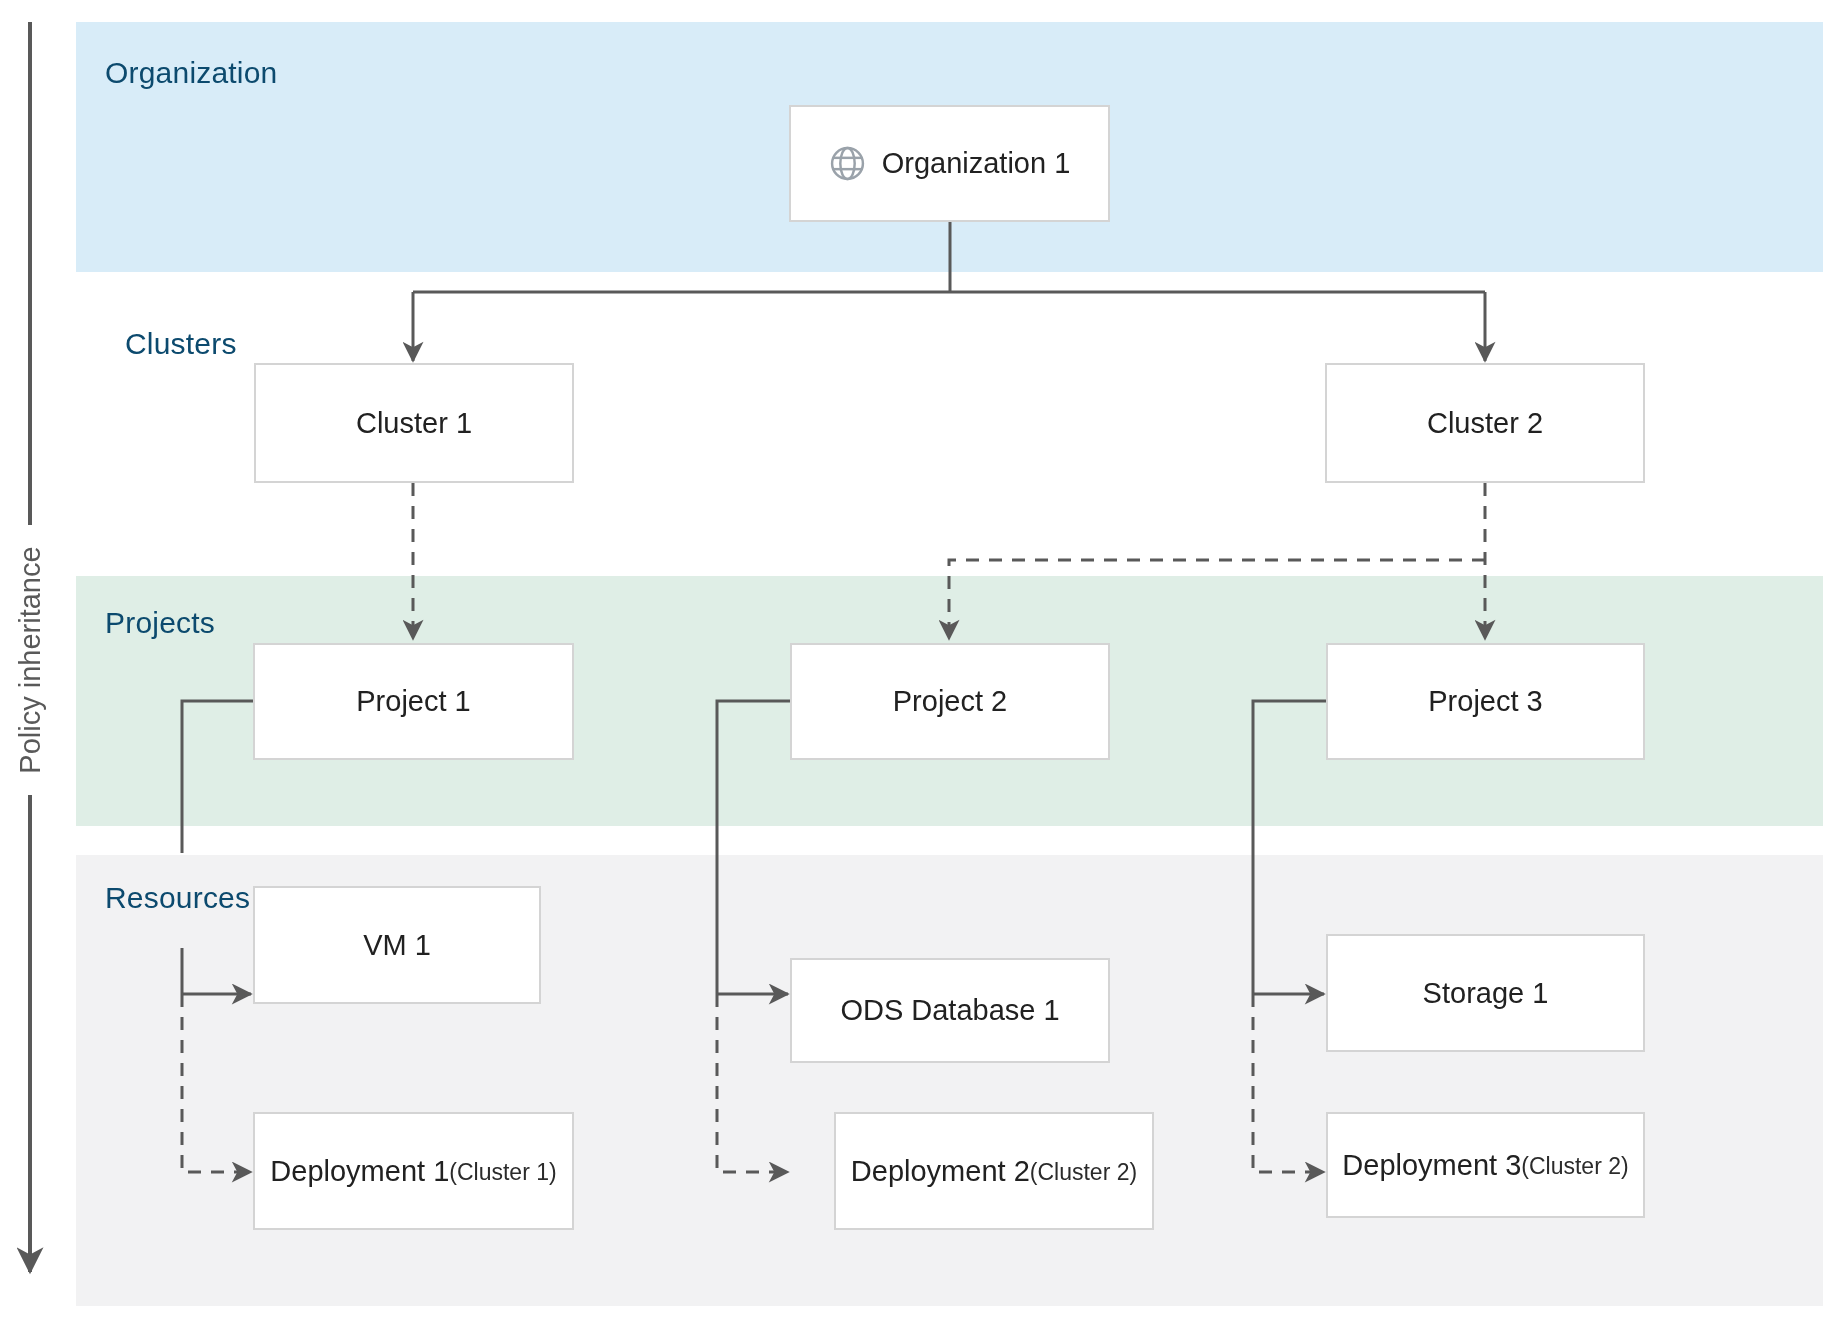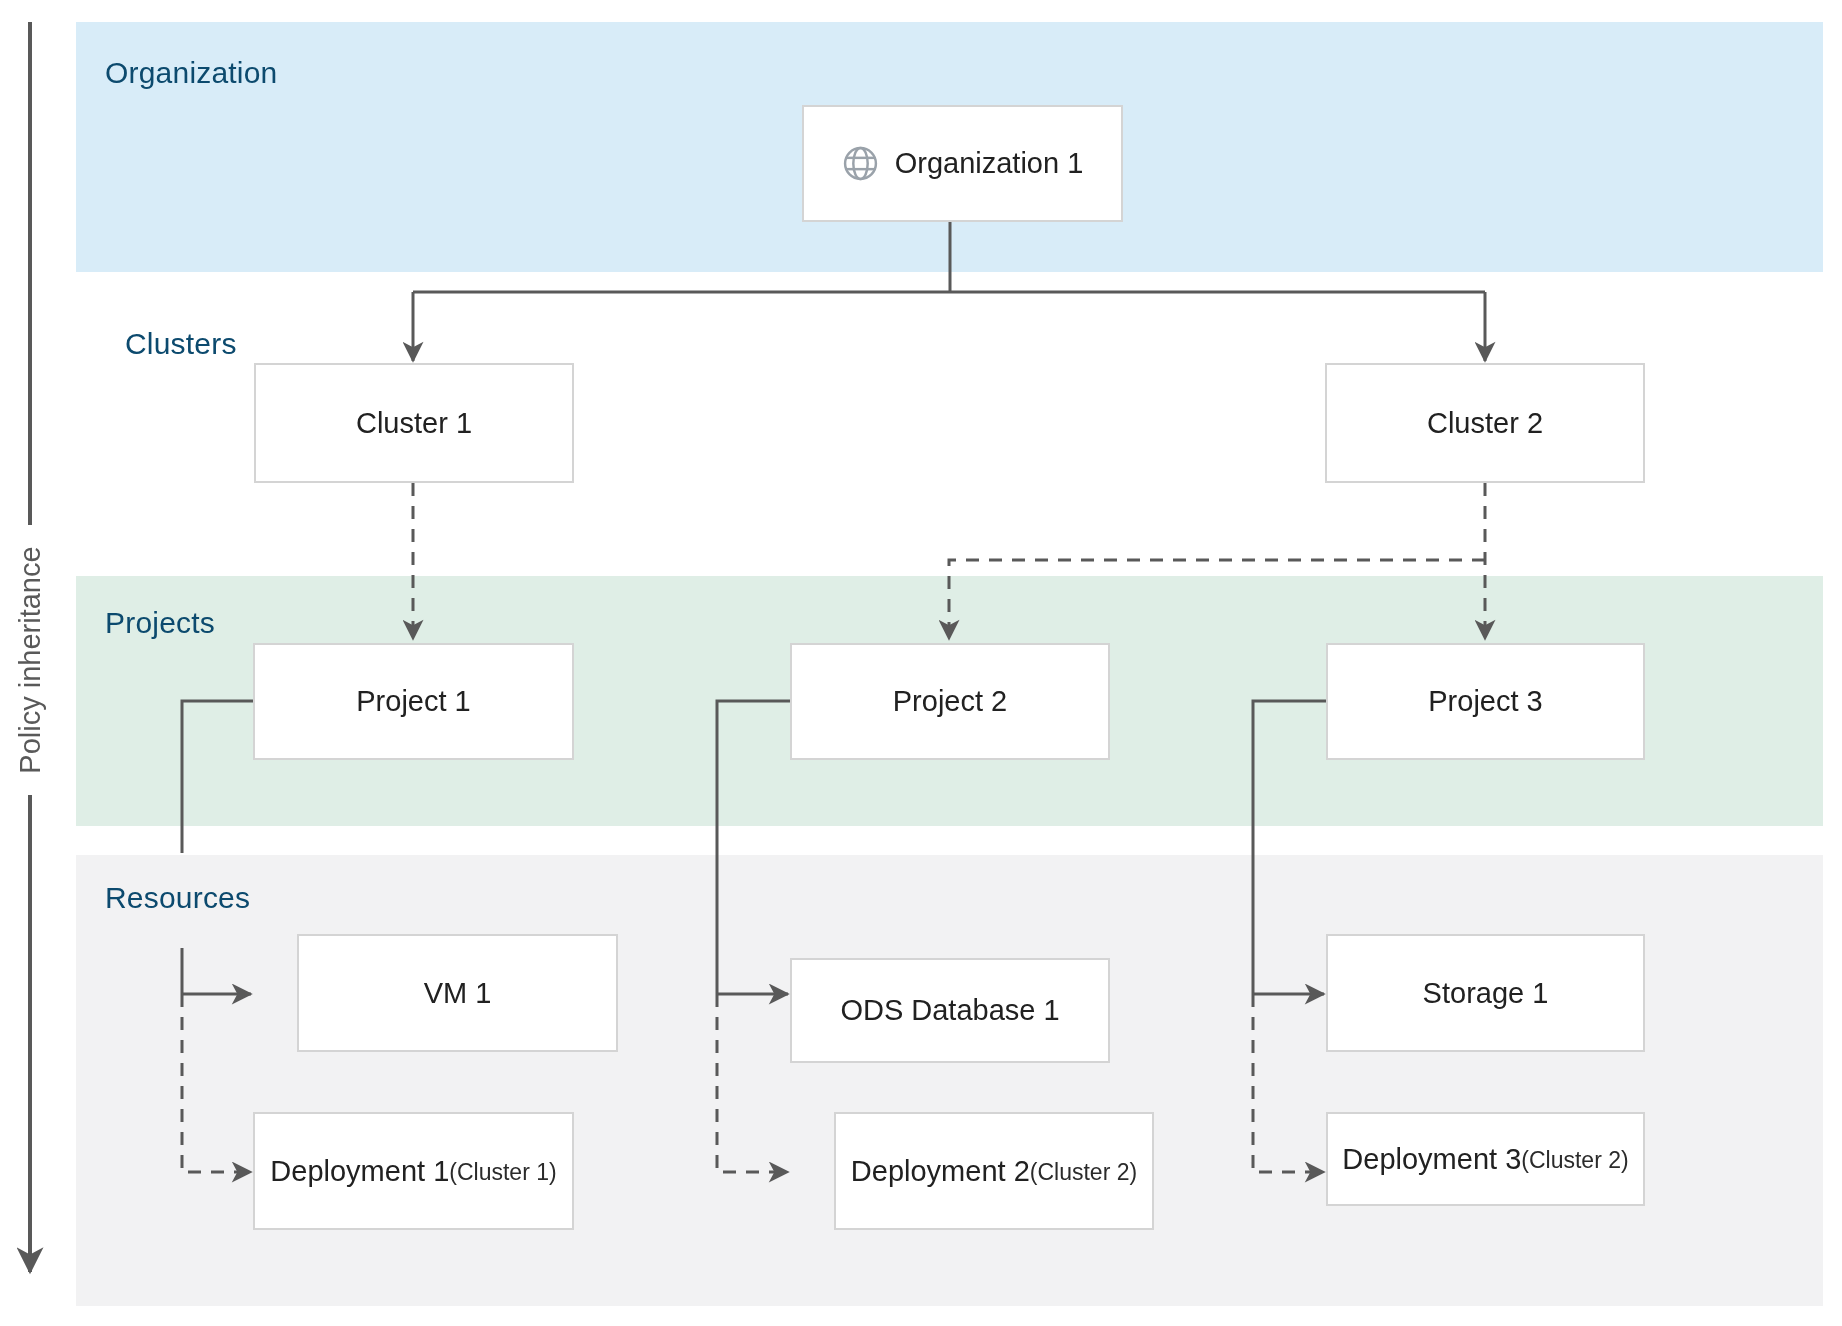--- a/index.html
+++ b/index.html
@@ -44,32 +44,32 @@
     align-items: center;
     justify-content: center;
     font-size: 29px;
     color: #212121;
     text-align: center;
   }
   .node .node-label { white-space: nowrap; }
   .node .node-sublabel { white-space: nowrap; font-size: 23px; color: #2b2b2b; margin-top: 3px; }
   .node-stacked { flex-direction: row; }
 
-  .n-organization1 { left: 789px;  top: 105px; width: 321px; height: 117px; margin-left: 13px; }
+  .n-organization1 { left: 789px;  top: 105px; width: 321px; height: 117px; }
   .n-cluster1      { left: 254px;  top: 363px; width: 320px; height: 120px; }
   .n-cluster2      { left: 1325px; top: 363px; width: 320px; height: 120px; }
   .n-project1      { left: 253px;  top: 643px; width: 321px; height: 117px; }
   .n-project2      { left: 790px;  top: 643px; width: 320px; height: 117px; }
   .n-project3      { left: 1326px; top: 643px; width: 319px; height: 117px; }
-  .n-vm1           { left: 253px;  top: 934px; width: 321px; height: 118px; margin-left: 44px; }
+  .n-vm1           { left: 253px;  top: 886px; width: 288px; height: 118px; }
   .n-odsdatabase1  { left: 790px;  top: 958px; width: 320px; height: 105px; }
   .n-storage1      { left: 1326px; top: 934px; width: 319px; height: 118px; }
   .n-deployment1   { left: 253px;  top: 1112px; width: 321px; height: 118px; }
   .n-deployment2   { left: 790px;  top: 1112px; width: 320px; height: 118px; margin-left: 44px; }
-  .n-deployment3   { left: 1326px; top: 1112px; width: 319px; height: 94px; }
+  .n-deployment3   { left: 1326px; top: 1112px; width: 319px; height: 106px; }
 
   .globe { width: 37px; height: 37px; margin-right: 16px; flex: 0 0 auto; }
 
   
   .policy-label {
     position: absolute;
     left: -120px;            
     top: 643px;
     width: 300px;
     height: 34px;

